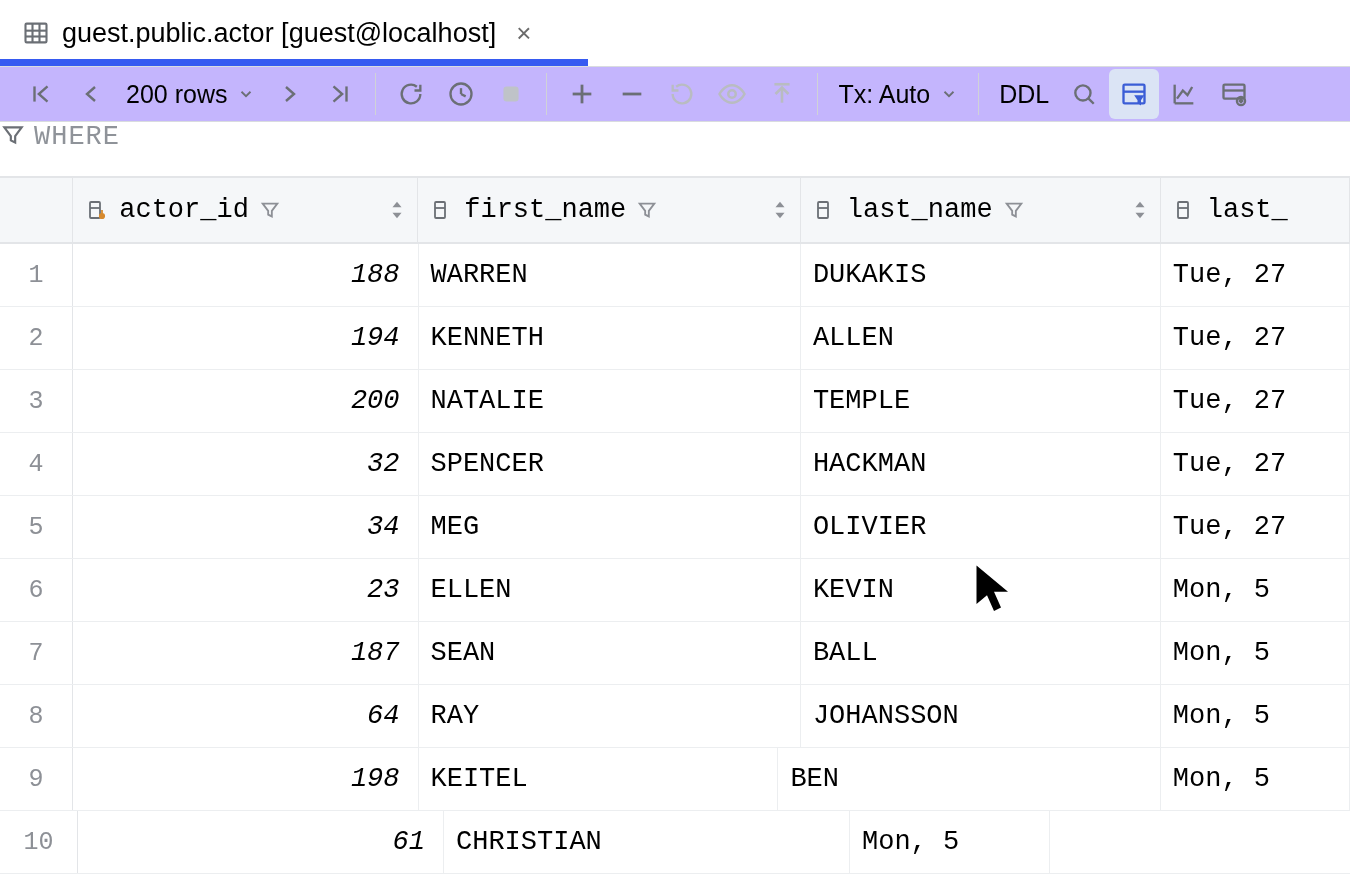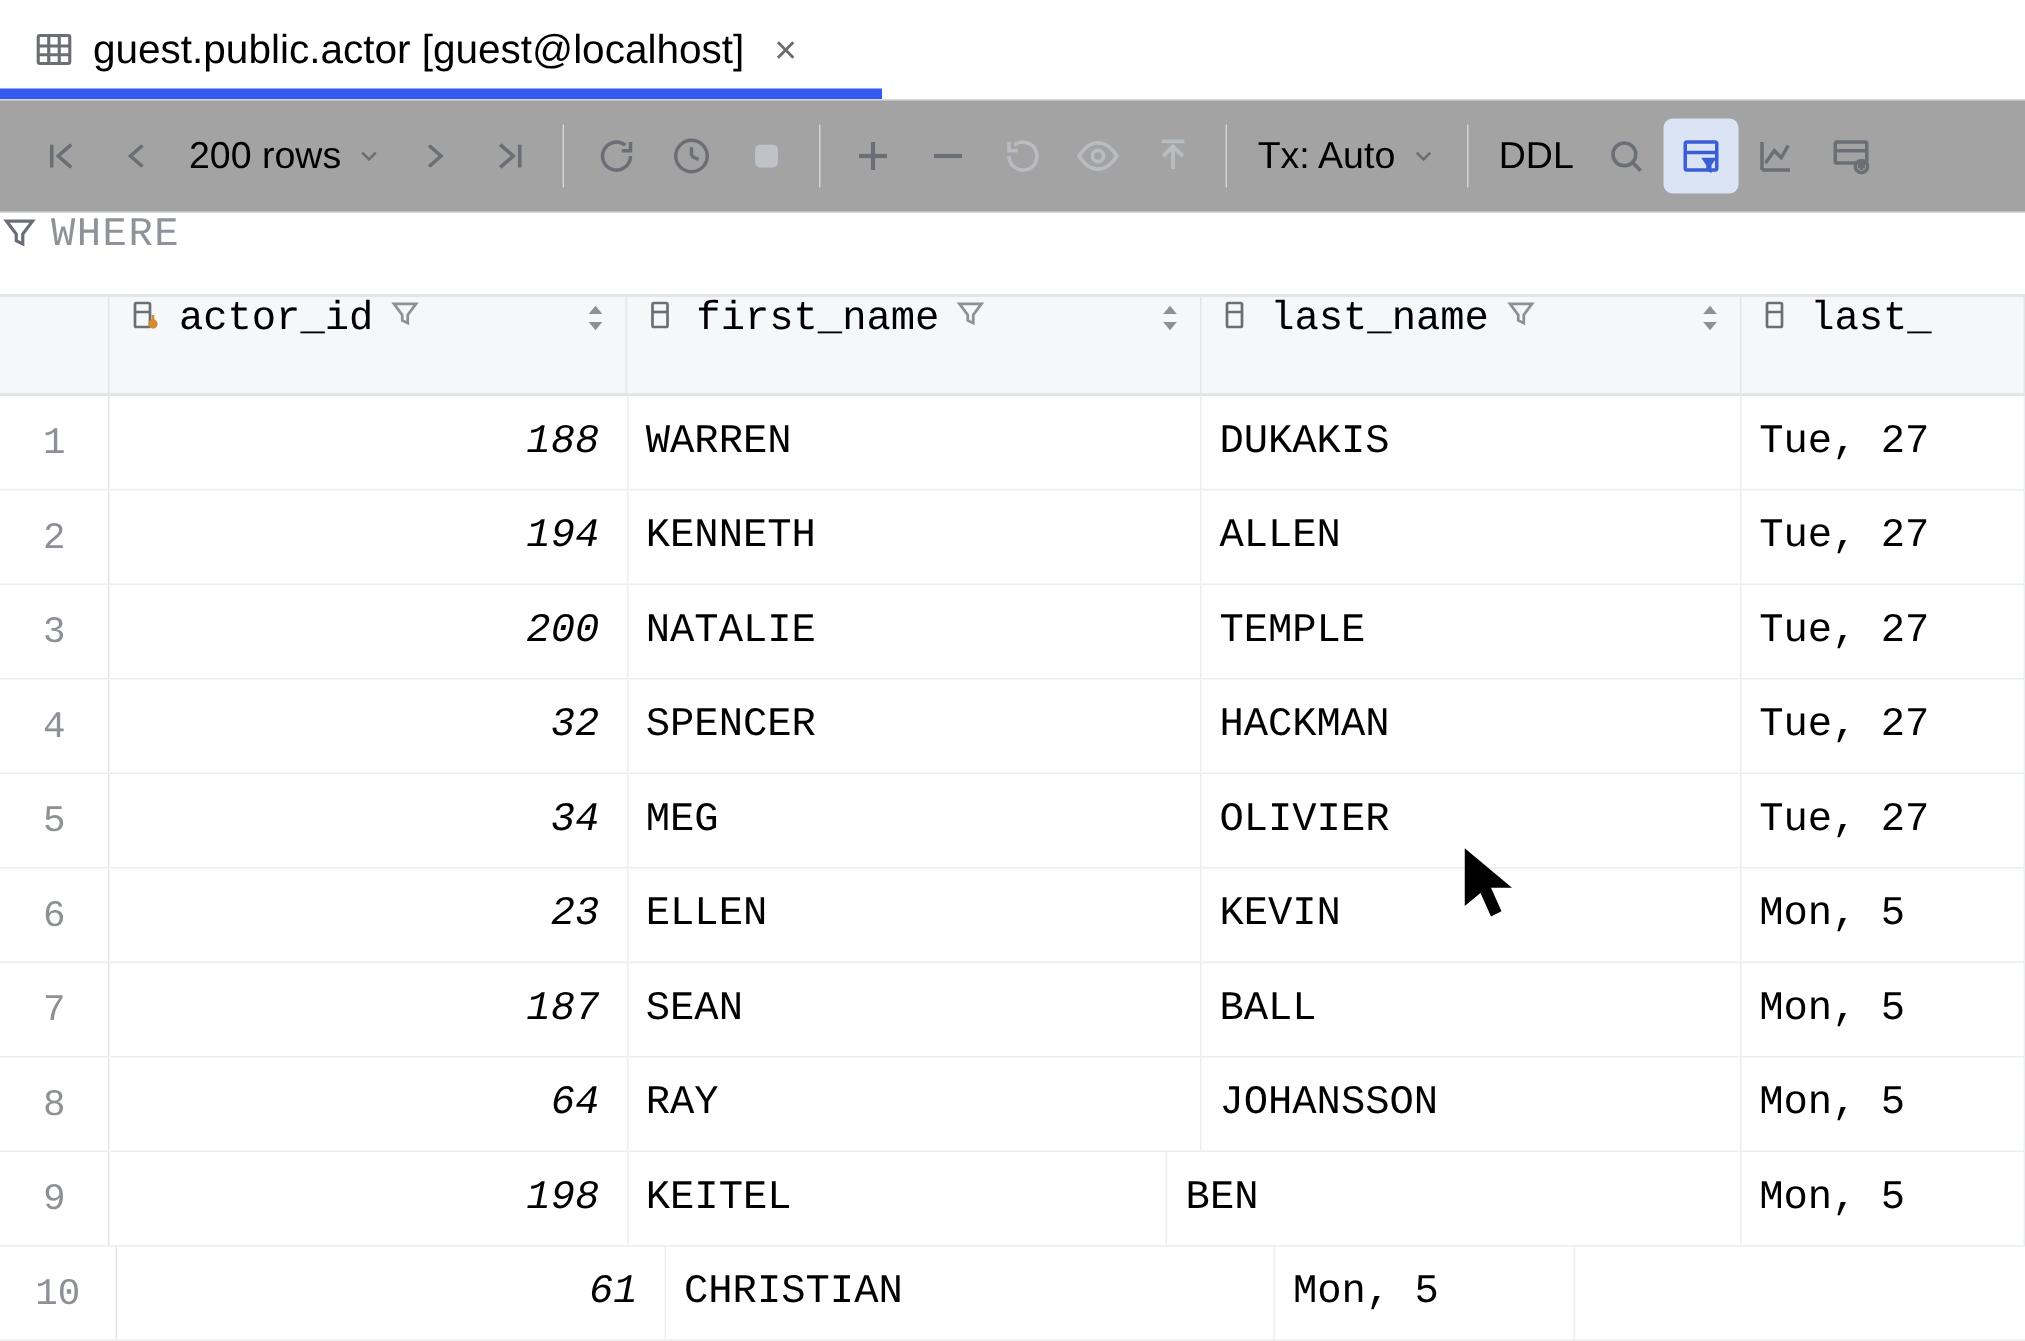--- a/index.html
+++ b/index.html
@@ -3,33 +3,33 @@
 <meta charset="utf-8">
 <style>
   * { box-sizing: border-box; margin: 0; padding: 0; }
   html, body { width: 1350px; height: 894px; overflow: hidden; font-family: Arial, Helvetica, sans-serif; background: #fff; color: #000; }
   .tabbar { height: 66px; display: flex; align-items: center; position: relative; }
   .tab { display: flex; align-items: center; gap: 12px; padding: 0 22px 0 22px; height: 100%; position: relative; }
   .tab-title { font-size: 27px; color: #000; }
   .tab-close { font-size: 26px; color: #6b6b6b; cursor: pointer; padding: 0 8px; }
   .tab-underline { position: absolute; bottom: 0; left: 0; width: 588px; height: 7px; background: #365af1; }
   svg { display: block; }
-  .toolbar { height: 76px; background: #a3a3a3; border-top: 1px solid #d9dcdf; border-bottom: 1px solid #d9dcdf; display: flex; align-items: center; padding: 0 16px 0 16px; gap: 0; }
+  .toolbar { height: 56px; background: #c4b5fd; border-top: 1px solid #d9dcdf; border-bottom: 1px solid #d9dcdf; display: flex; align-items: center; padding: 0 16px 0 16px; gap: 0; }
   .tb-btn { width: 50px; height: 50px; display: flex; align-items: center; justify-content: center; cursor: pointer; border-radius: 6px; }
   .tb-btn.active { background: #dbe4f5; }
   .tb-sep { width: 1px; height: 42px; background: #d0d3d7; margin: 0 10px; }
   .rows-dd { display: flex; align-items: center; gap: 10px; font-size: 25px; color: #000; padding: 0 10px; cursor: pointer; }
   .tx-dd { display: flex; align-items: center; gap: 10px; font-size: 25px; color: #000; padding: 0 10px; cursor: pointer; }
   .ddl { font-size: 25px; color: #000; padding: 0 10px; cursor: pointer; }
   .filterbar { height: 56px; display: flex; align-items: flex-start; gap: 8px; border-bottom: 2px solid #e3e5e8; }
   .where-label { font-family: "Menlo","Consolas","Liberation Mono",monospace; font-size: 27px; color: #8f9399; letter-spacing: 1px; }
   .grid { display: flex; flex-direction: column; }
   .headrow { display: flex; height: 66px; background: #f5f7f9; border-bottom: 2px solid #e3e5e8; }
   .gutter { width: 78px; display: flex; align-items: center; justify-content: center; border-right: 1px solid #e3e5e8; font-size: 25px; color: #8d9096; font-family: "Menlo","Consolas","Liberation Mono",monospace; }
-  .col { border-right: 1px solid #e3e5e8; display: flex; align-items: flex-start; padding: 0 12px; gap: 10px; position: relative; }
+  .col { border-right: 1px solid #e3e5e8; display: flex; align-items: center; padding: 0 12px; gap: 10px; position: relative; }
   .col-id { width: 366px; }
   .col-fn { width: 406px; }
   .col-ln { width: 382px; }
   .col-lu { width: 200px; } 
   .col-name { font-family: "Menlo","Consolas","Liberation Mono",monospace; font-size: 27px; color: #000; }
   .sort-toggle { position: absolute; right: 8px; width: 24px; height: 28px; display: flex; flex-direction: column; align-items: center; justify-content: center; cursor: pointer; }
   .funnel { cursor: pointer; }
   .datarow { display: flex; height: 63px; border-bottom: 1px solid #eceef0; }
   .cell { display: flex; align-items: center; font-family: "Menlo","Consolas","Liberation Mono",monospace; font-size: 27px; color: #000; border-right: 1px solid #eceef0; padding: 0 12px; }
   .cell.id { width: 366px; justify-content: flex-end; padding-right: 18px; font-style: italic; }

